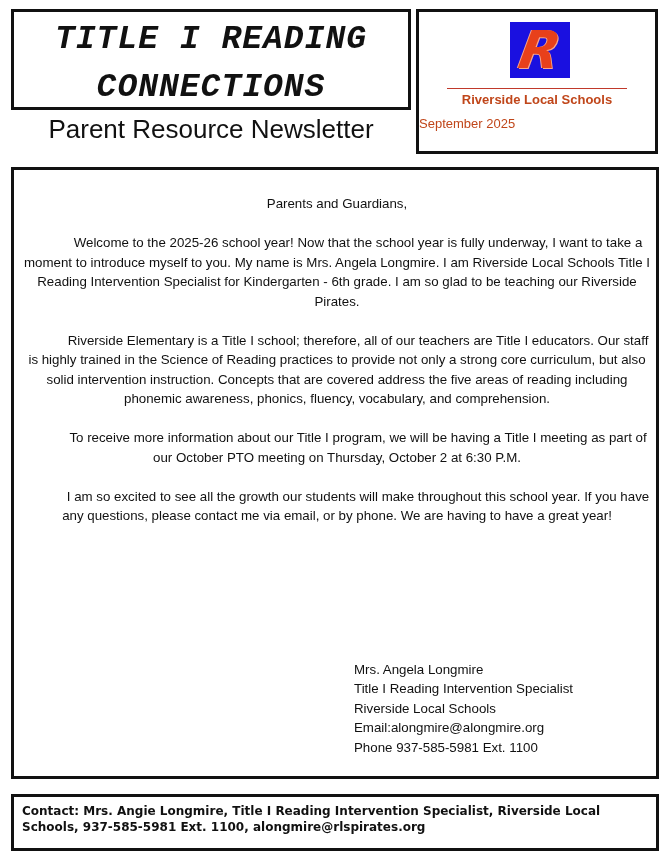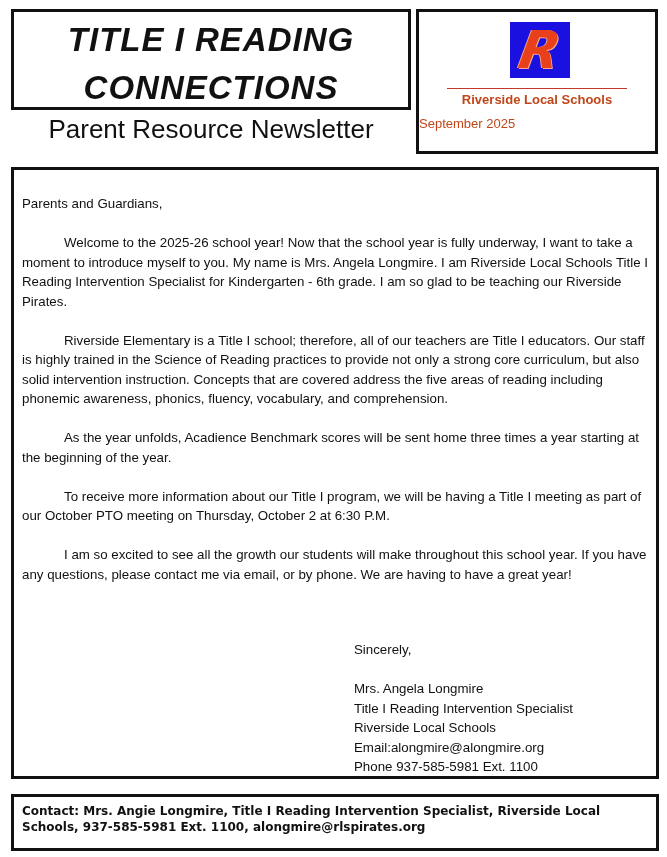--- a/index.html
+++ b/index.html
@@ -3,21 +3,21 @@
   <meta charset="utf-8">
   <style>
     html, body { margin: 0; padding: 0; }
     body {
       width: 667px; height: 857px; background: #ffffff; position: relative; overflow: hidden;
       font-family: "Liberation Sans", sans-serif; color: #111;
     }
     .box { position: absolute; box-sizing: border-box; border: 3px solid #111; background: #fff; }
     #title-box { left: 11px; top: 9px; width: 400px; height: 101px; }
     #title-box .title {
-      text-align: center; font-family: Liberation Sans, sans-serif; font-style: italic; font-weight: bold;
+      text-align: center; font-family: Liberation Mono, monospace; font-style: italic; font-weight: bold;
       font-size: 33px; line-height: 40px; letter-spacing: 1px; margin-top: 8px; color: #111;
     }
     #subtitle {
       position: absolute; left: 11px; top: 114px; width: 400px; text-align: center;
       font-family: "Liberation Sans", sans-serif; font-weight: normal; font-size: 26px; color: #111;
     }
     #school-box { left: 416px; top: 9px; width: 242px; height: 145px; }
     #logo {
       position: absolute; left: 91px; top: 10px; width: 60px; height: 56px; background: #1a10e0;
       display: flex; align-items: center; justify-content: center;
@@ -33,21 +33,21 @@
     }
     #newsletter-date {
       position: absolute; left: 0; right: 0; top: 104px; 
       font-size: 13px; color: #c0461a;
     }
     #letter-box { left: 11px; top: 167px; width: 648px; height: 612px; }
     #letter {
       position: absolute; left: 8px; top: 24px; width: 630px;
       font-family: "Liberation Sans", sans-serif; font-size: 13.3px; line-height: 19.5px; color: #111;
     }
-    #letter p { margin: 0 0 19.5px 0; }
+    #letter p { margin: 0 0 19.5px 0; text-align: center; }
     #letter p.indent { text-indent: 42px; }
     #signature { position: absolute; left: 340px; top: 470px; font-size: 13.3px; line-height: 19.5px; }
     #signature div { white-space: nowrap; }
     #contact-box { left: 11px; top: 794px; width: 648px; height: 57px; }
     #contact {
       position: absolute; left: 8px; top: 6px; right: 12px;
       font-family: "DejaVu Sans", sans-serif; font-weight: bold; font-size: 12px; line-height: 16px; color: #111;
     }
   </style>
 </head>
@@ -66,26 +66,24 @@
   <div id="school-rule"></div>
   <div id="school-name">Riverside Local Schools</div>
   <div id="newsletter-date">September 2025</div>
 </div>
 
 <div class="box" id="letter-box">
   <div id="letter">
     <p>Parents and Guardians,</p>
     <p class="indent">Welcome to the 2025-26 school year! Now that the school year is fully underway,  I want to take a moment to introduce myself to you.  My name is Mrs. Angela Longmire. I am Riverside Local Schools Title I Reading Intervention Specialist for Kindergarten - 6th grade.  I am so glad to be teaching our Riverside Pirates.</p>
     <p class="indent">Riverside Elementary is a Title I school; therefore, all of our teachers are Title I educators. Our staff is highly trained in the Science of Reading practices to provide not only a strong core curriculum, but also solid intervention instruction. Concepts that are covered address the five areas of reading including phonemic awareness, phonics, fluency, vocabulary, and comprehension.</p>
-    <p class="indent">As the year unfolds, Acadience Benchmark scores will be sent home three times a year starting at the beginning of the year.</p>
     <p class="indent">To receive more information about our Title I program, we will be having a Title I meeting as part of our October PTO meeting on Thursday, October 2 at 6:30 P.M.</p>
     <p class="indent">I am so excited to see all the growth our students will make throughout this school year.  If you have any questions, please contact me via email, or by phone.  We are having to have a great year!</p>
   </div>
   <div id="signature">
-    <div>Sincerely,</div>
     <div style="height:19.5px"></div>
     <div>Mrs. Angela Longmire</div>
     <div>Title I Reading Intervention Specialist</div>
     <div>Riverside Local Schools</div>
     <div>Email:alongmire@alongmire.org</div>
     <div>Phone 937-585-5981 Ext. 1100</div>
   </div>
 </div>
 
 <div class="box" id="contact-box">

